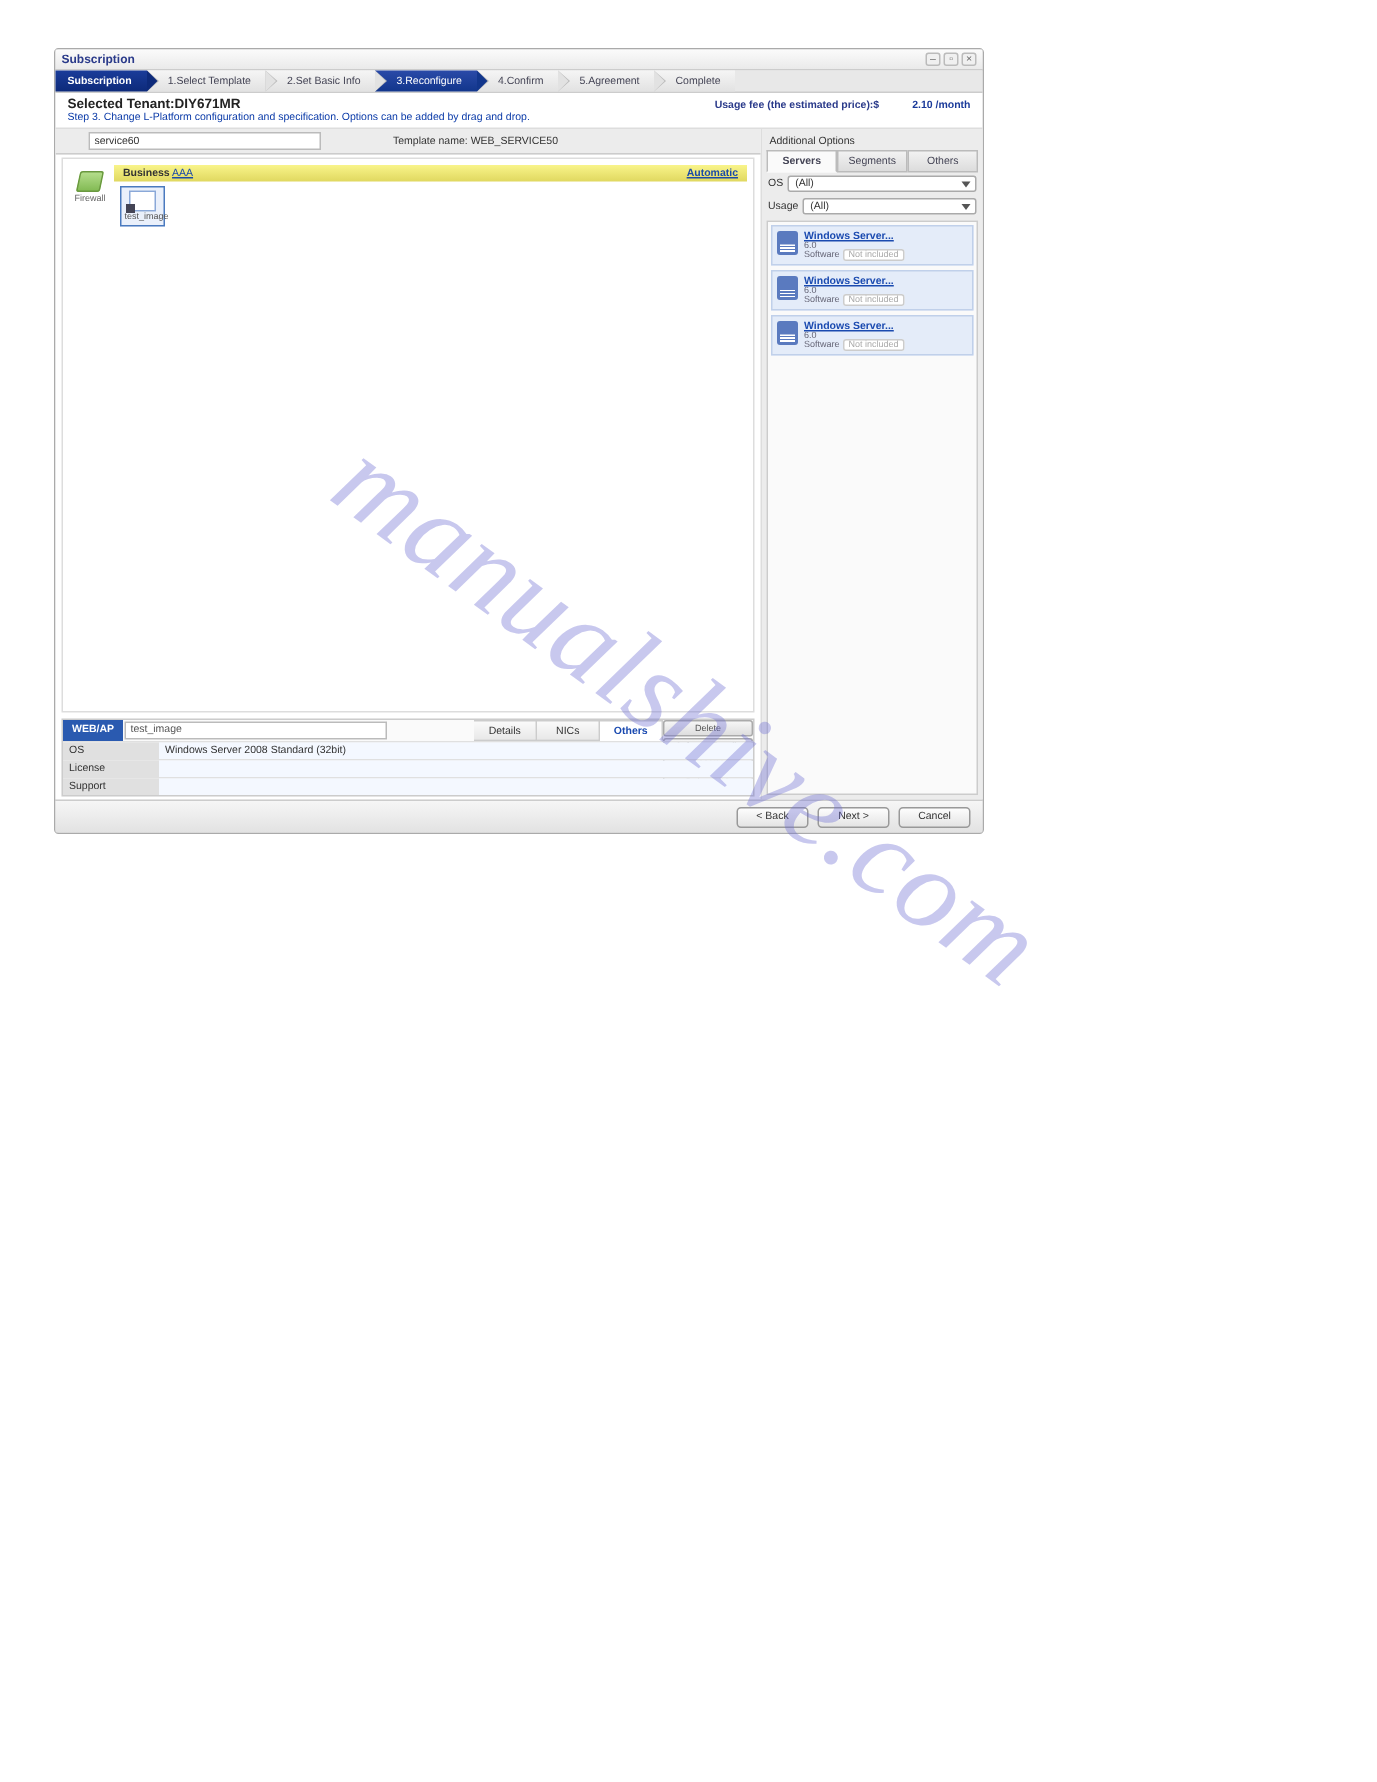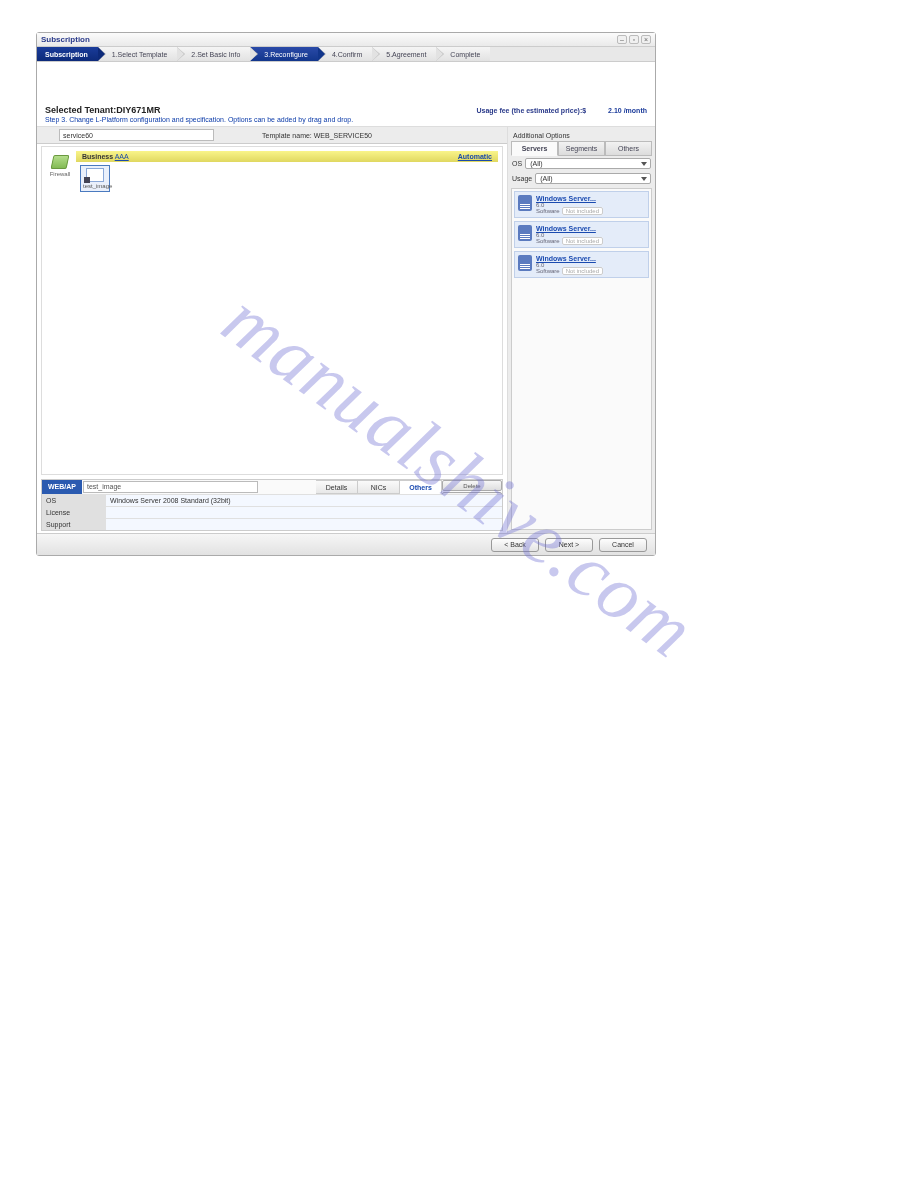--- a/index.html
+++ b/index.html
@@ -14,21 +14,21 @@
   .crumb { position: relative; padding: 0 10px 0 14px; line-height: 15px; font-size: 7px; color: #445; background: linear-gradient(#f5f5f5,#e2e2e2); }
   .crumb::after { content:""; position:absolute; right:-7px; top:0; border-left:7px solid #e2e2e2; border-top:7.5px solid transparent; border-bottom:7.5px solid transparent; z-index:2; }
   .crumb::before { content:""; position:absolute; right:-8px; top:0; border-left:8px solid #bbb; border-top:7.5px solid transparent; border-bottom:7.5px solid transparent; z-index:1; }
   .crumb.active { background: linear-gradient(#2a4aa8,#12368c); color: #fff; }
   .crumb.active::after { border-left-color:#12368c; }
   .crumb.first { background: linear-gradient(#1a3c9a,#0d2a7a); color:#fff; font-weight:bold; padding-left:8px; }
   .crumb.first::after { border-left-color:#0d2a7a; }
   .crumb.last::after, .crumb.last::before { display:none; }
   .header-info { background:#fff; padding: 2px 8px 3px; border-bottom:1px solid #ddd; }
   .tenant-row { display:flex; justify-content:space-between; align-items:baseline; }
-  .tenant { font-size:9px; font-weight:bold; color:#222;margin-top:41px; }
+  .tenant { font-size:9px; font-weight:bold; color:#222; }
   .usage { font-size:7px; color:#2a3a8a; font-weight:bold; }
   .usage-price { color:#1a3a9a; margin-left:20px; }
   .step-desc { font-size:7px; color:#0a3aa8; margin-top:1px; }
   .main { flex:1; display:flex; background:#fff; overflow:hidden; }
   .left-col { flex:1; display:flex; flex-direction:column; border-right:1px solid #ddd; }
   .input-row { display:flex; align-items:center; background:#ececec; border-bottom:1px solid #ccc; padding:2px 22px; gap:8px; }
   .text-input { height:12px; background:#fff; border:1px solid #bbb; font-size:7px; padding:0 3px; width:155px; color:#333; }
   .template-name { font-size:7px; color:#333; margin-left:40px; }
   .canvas { flex:1; background:#fff; border:1px solid #ddd; margin:2px 4px; position:relative; }
   .biz-bar { background: linear-gradient(#f9f48a,#e0d860); height:11px; display:flex; justify-content:space-between; align-items:center; padding:0 6px; font-size:7px; margin:4px 4px 0 34px; }

